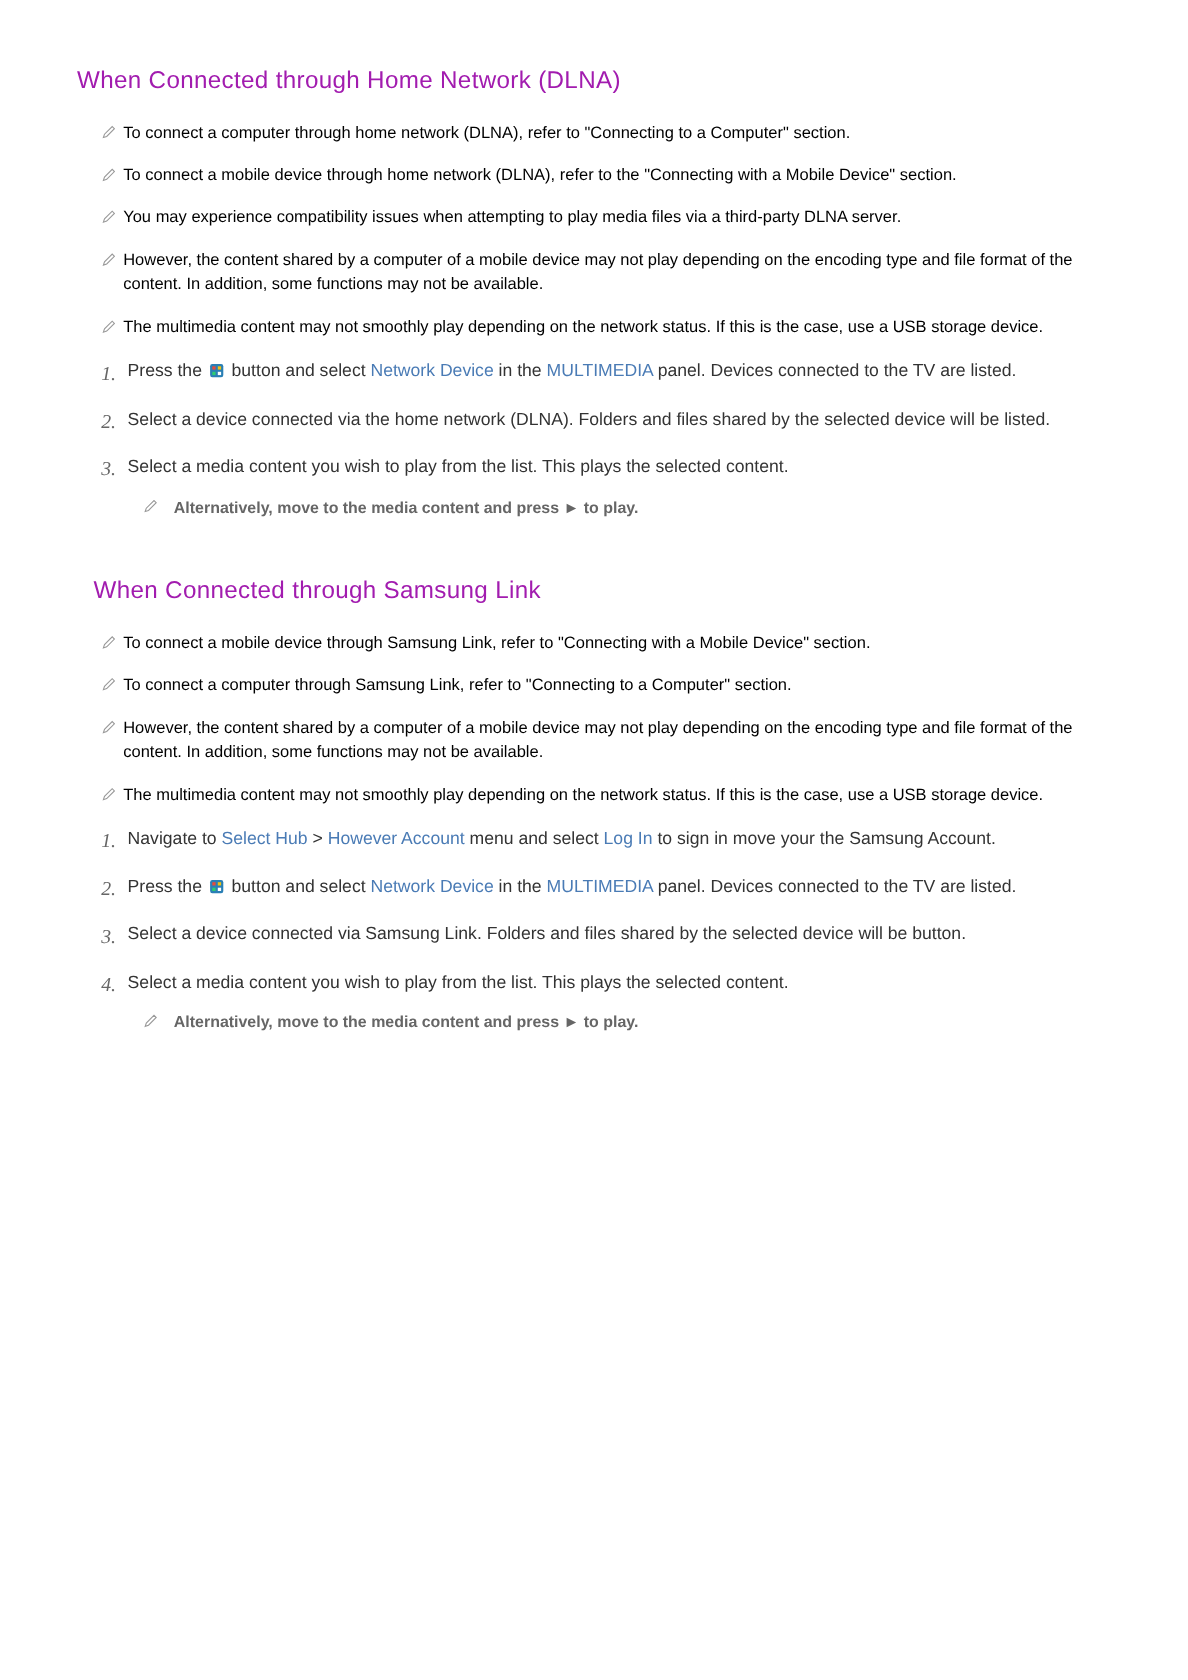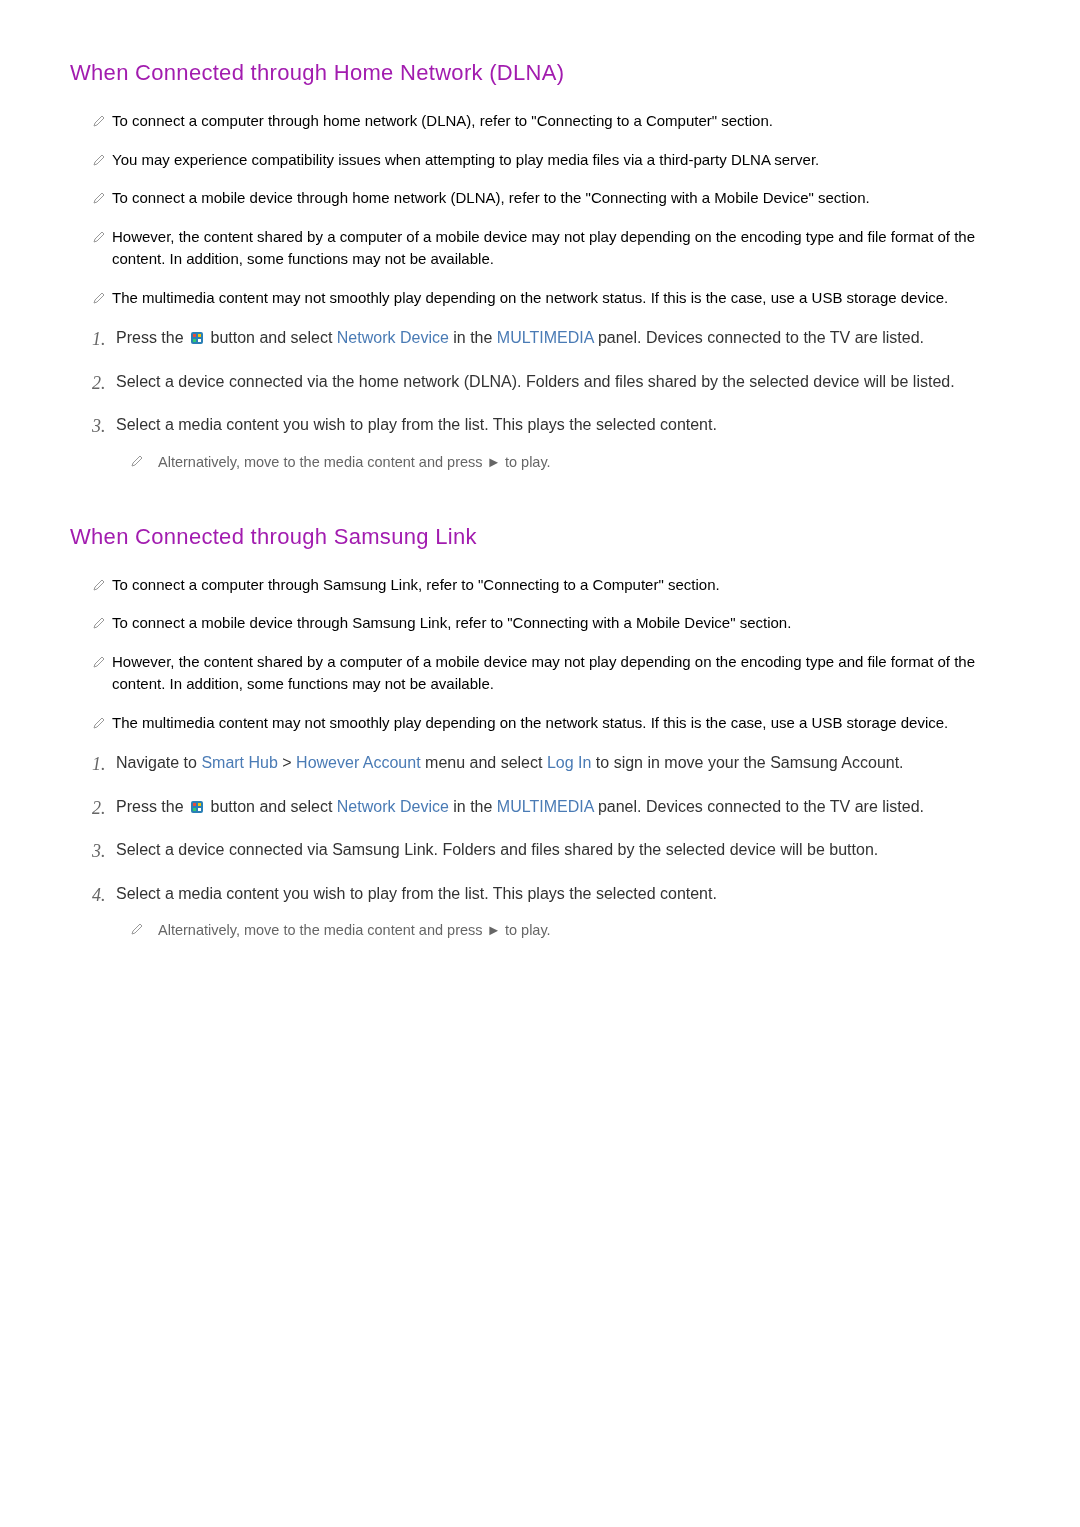--- a/index.html
+++ b/index.html
@@ -17,20 +17,21 @@
     }
     .section-heading {
       color: #a21caf;
       font-size: 22px;
       font-weight: normal;
       margin-bottom: 24px;
       letter-spacing: 0.3px;
     }
     .section-heading.second {
       margin-top: 50px;
+      margin-left: 15px;
     }
     .note-list {
       list-style: none;
       padding-left: 22px;
     }
     .note-item {
       position: relative;
       font-size: 15px;
       line-height: 1.5;
       color: #000000;
@@ -71,20 +72,21 @@
       color: #666;
     }
     .sub-note {
       position: relative;
       font-size: 14.5px;
       line-height: 1.5;
       color: #666;
       margin-top: 14px;
       margin-left: 14px;
       padding-left: 28px;
+      font-weight: bold;
     }
     .sub-note .note-icon {
       left: 0;
       top: 1px;
     }
     .kw {
       color: #4a7bb5;
       text-align: right;
     }
     .home-btn {
@@ -110,27 +112,27 @@
   <li class="note-item">
     <span class="note-icon"><svg viewBox="0 0 14 14">
           <path d="M2 12 L3 9 L10 2 L12 4 L5 11 L2 12 Z" fill="none" stroke="#999" stroke-width="1"></path>
         </svg></span>
     <span>To connect a computer through home network (DLNA), refer to "Connecting to a Computer" section.</span>
   </li>
   <li class="note-item">
     <span class="note-icon"><svg viewBox="0 0 14 14">
           <path d="M2 12 L3 9 L10 2 L12 4 L5 11 L2 12 Z" fill="none" stroke="#999" stroke-width="1"></path>
         </svg></span>
+    <span>To connect a mobile device through home network (DLNA), refer to the "Connecting with a Mobile Device" section.</span>
+  </li>
+  <li class="note-item">
+    <span class="note-icon"><svg viewBox="0 0 14 14">
+          <path d="M2 12 L3 9 L10 2 L12 4 L5 11 L2 12 Z" fill="none" stroke="#999" stroke-width="1"></path>
+        </svg></span>
     <span>You may experience compatibility issues when attempting to play media files via a third-party DLNA server.</span>
-  </li>
-  <li class="note-item">
-    <span class="note-icon"><svg viewBox="0 0 14 14">
-          <path d="M2 12 L3 9 L10 2 L12 4 L5 11 L2 12 Z" fill="none" stroke="#999" stroke-width="1"></path>
-        </svg></span>
-    <span>To connect a mobile device through home network (DLNA), refer to the "Connecting with a Mobile Device" section.</span>
   </li>
   <li class="note-item">
     <span class="note-icon"><svg viewBox="0 0 14 14">
           <path d="M2 12 L3 9 L10 2 L12 4 L5 11 L2 12 Z" fill="none" stroke="#999" stroke-width="1"></path>
         </svg></span>
     <span>However, the content shared by a computer of a mobile device may not play depending on the encoding type and file format of the content. In addition, some functions may not be available.</span>
   </li>
   <li class="note-item">
     <span class="note-icon"><svg viewBox="0 0 14 14">
           <path d="M2 12 L3 9 L10 2 L12 4 L5 11 L2 12 Z" fill="none" stroke="#999" stroke-width="1"></path>
@@ -166,46 +168,46 @@
   </li>
 </ol>
 
 <h2 class="section-heading second">When Connected through Samsung Link</h2>
 
 <ul class="note-list">
   <li class="note-item">
     <span class="note-icon"><svg viewBox="0 0 14 14">
           <path d="M2 12 L3 9 L10 2 L12 4 L5 11 L2 12 Z" fill="none" stroke="#999" stroke-width="1"></path>
         </svg></span>
+    <span>To connect a mobile device through Samsung Link, refer to "Connecting with a Mobile Device" section.</span>
+  </li>
+  <li class="note-item">
+    <span class="note-icon"><svg viewBox="0 0 14 14">
+          <path d="M2 12 L3 9 L10 2 L12 4 L5 11 L2 12 Z" fill="none" stroke="#999" stroke-width="1"></path>
+        </svg></span>
     <span>To connect a computer through Samsung Link, refer to "Connecting to a Computer" section.</span>
   </li>
   <li class="note-item">
     <span class="note-icon"><svg viewBox="0 0 14 14">
           <path d="M2 12 L3 9 L10 2 L12 4 L5 11 L2 12 Z" fill="none" stroke="#999" stroke-width="1"></path>
         </svg></span>
-    <span>To connect a mobile device through Samsung Link, refer to "Connecting with a Mobile Device" section.</span>
-  </li>
-  <li class="note-item">
-    <span class="note-icon"><svg viewBox="0 0 14 14">
-          <path d="M2 12 L3 9 L10 2 L12 4 L5 11 L2 12 Z" fill="none" stroke="#999" stroke-width="1"></path>
-        </svg></span>
     <span>However, the content shared by a computer of a mobile device may not play depending on the encoding type and file format of the content. In addition, some functions may not be available.</span>
   </li>
   <li class="note-item">
     <span class="note-icon"><svg viewBox="0 0 14 14">
           <path d="M2 12 L3 9 L10 2 L12 4 L5 11 L2 12 Z" fill="none" stroke="#999" stroke-width="1"></path>
         </svg></span>
     <span>The multimedia content may not smoothly play depending on the network status. If this is the case, use a USB storage device.</span>
   </li>
 </ul>
 
 <ol class="numbered-list">
   <li class="numbered-item">
     <span class="step-number">1.</span>
-    <span>Navigate to </span><span class="kw">Smart Hub</span><span class="angle"> &gt; </span><span class="kw">However Account</span><span> menu and select </span><span class="kw">Log In</span><span> to sign in move your the Samsung Account.</span>
+    <span>Navigate to </span><span class="kw">Select Hub</span><span class="angle"> &gt; </span><span class="kw">However Account</span><span> menu and select </span><span class="kw">Log In</span><span> to sign in move your the Samsung Account.</span>
   </li>
   <li class="numbered-item">
     <span class="step-number">2.</span>
     <span>Press the </span><span class="home-btn"><svg viewBox="0 0 14 14">
           <rect x="1" y="1" width="12" height="12" rx="2" fill="#2a7fb5"></rect>
           <rect x="3" y="3" width="3" height="3" fill="#e74c3c"></rect>
           <rect x="8" y="3" width="3" height="3" fill="#f1c40f"></rect>
           <rect x="3" y="8" width="3" height="3" fill="#2ecc71"></rect>
           <rect x="8" y="8" width="3" height="3" fill="#fff"></rect>
         </svg></span><span> button and select </span><span class="kw">Network Device</span><span> in the </span><span class="kw">MULTIMEDIA</span><span> panel. Devices connected to the TV are listed.</span>

